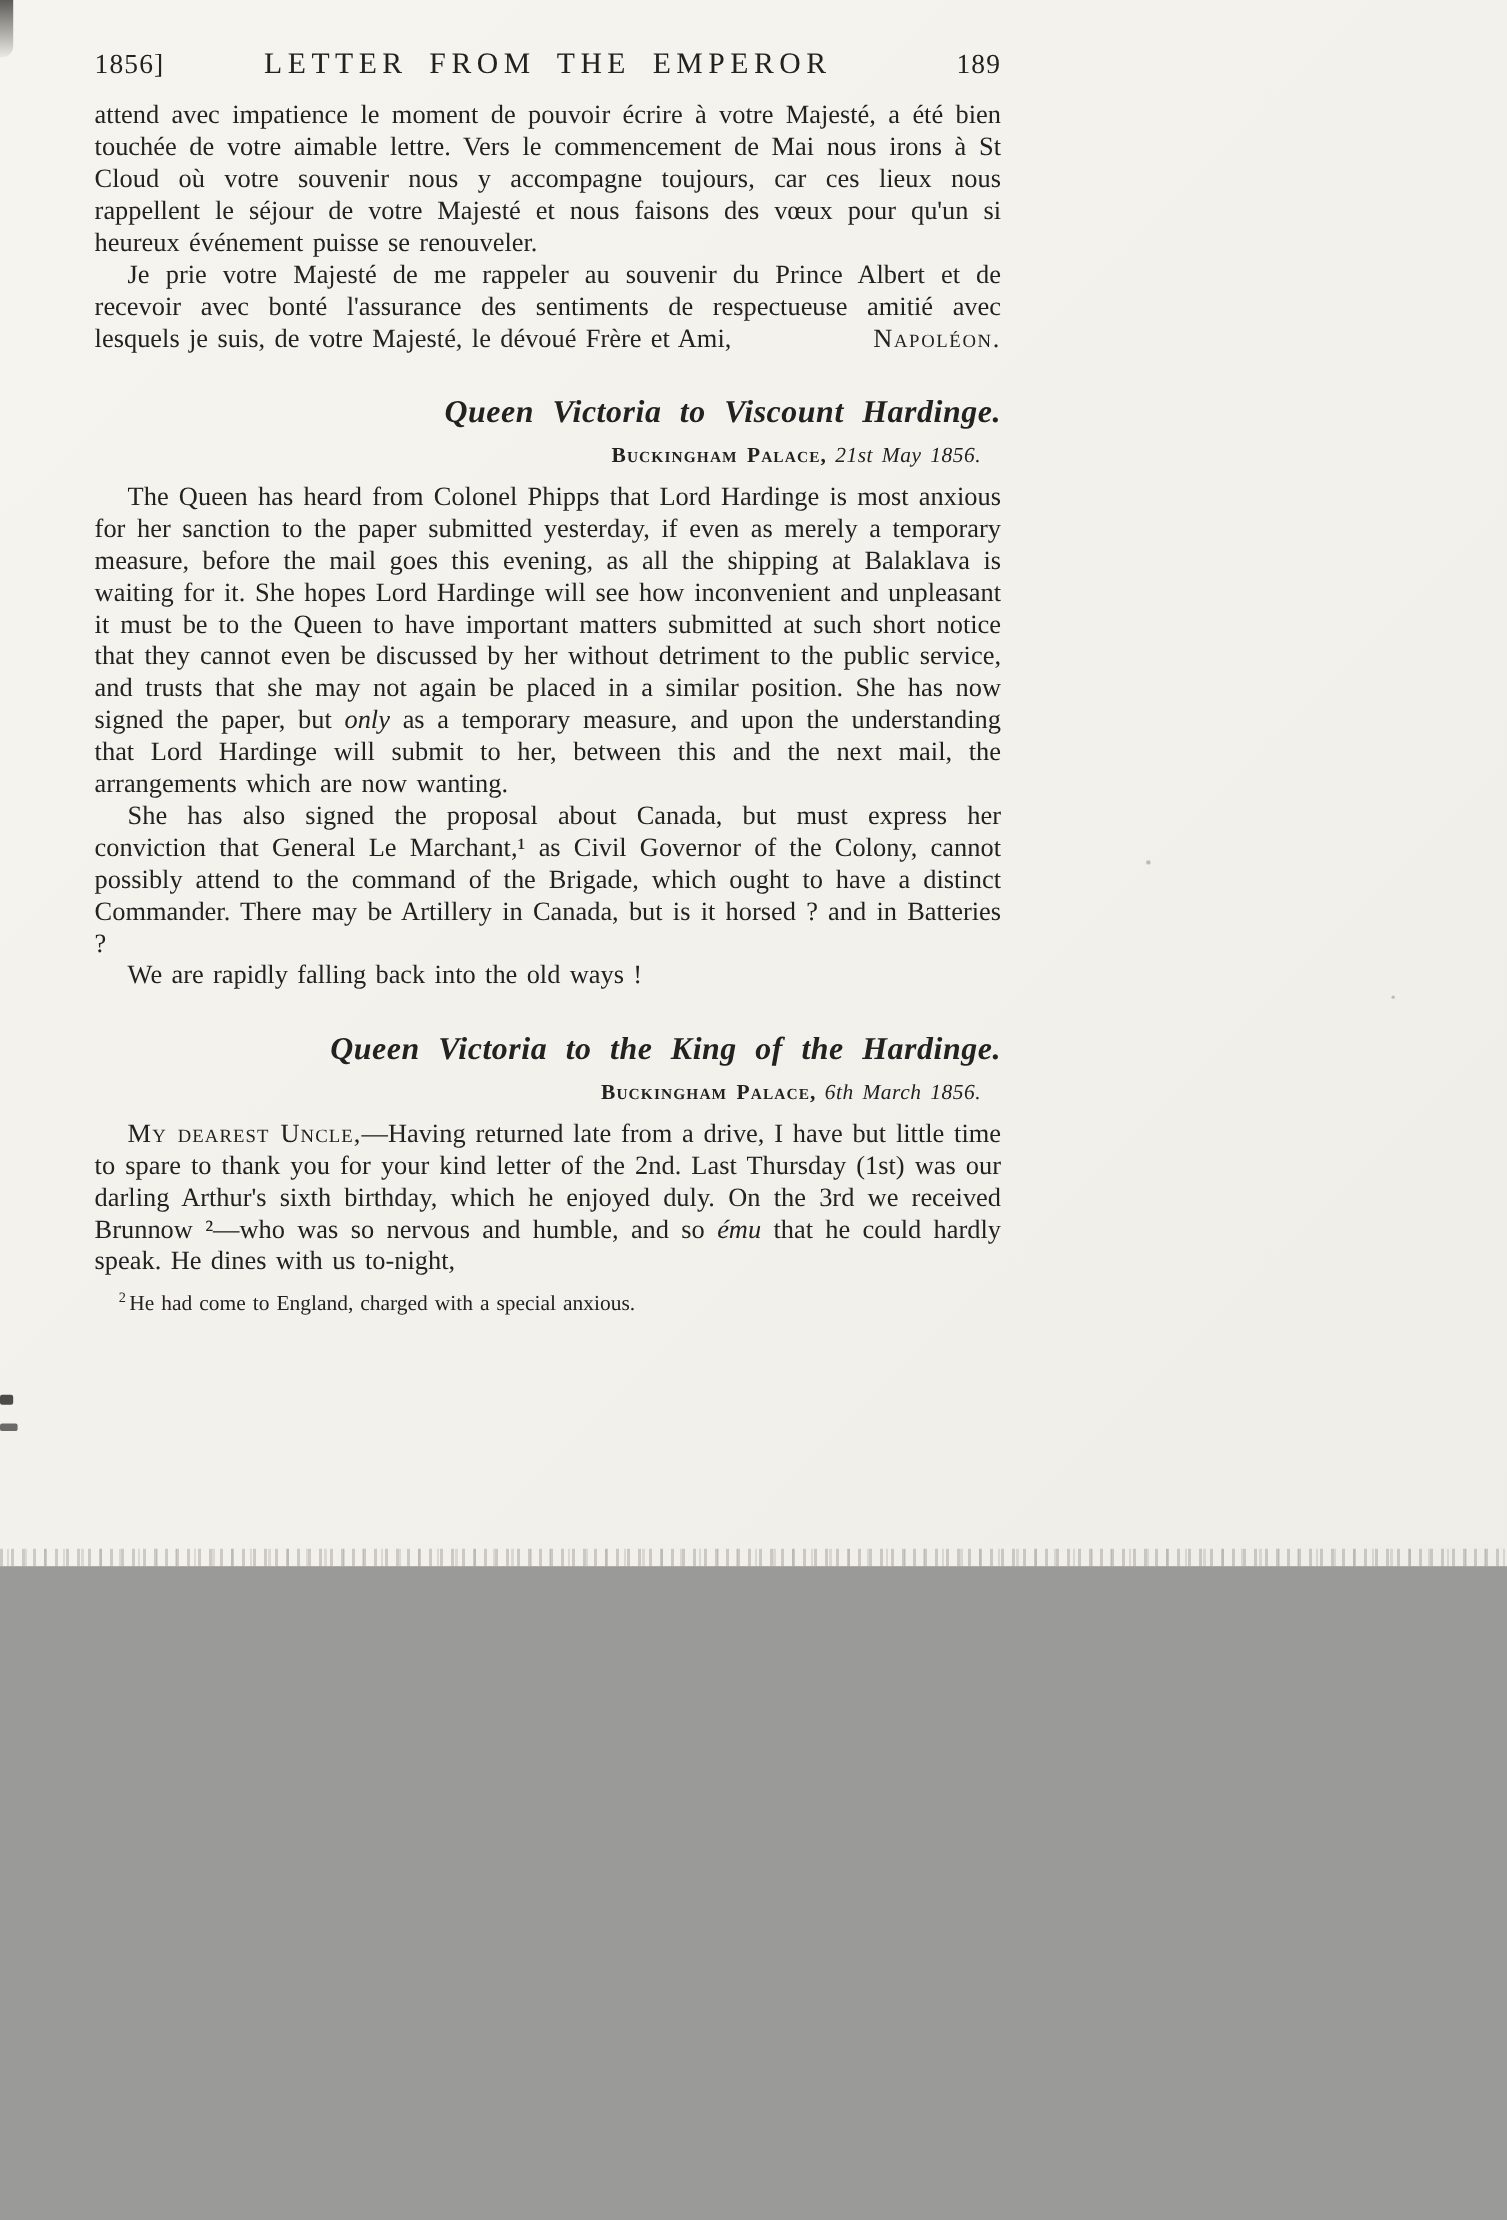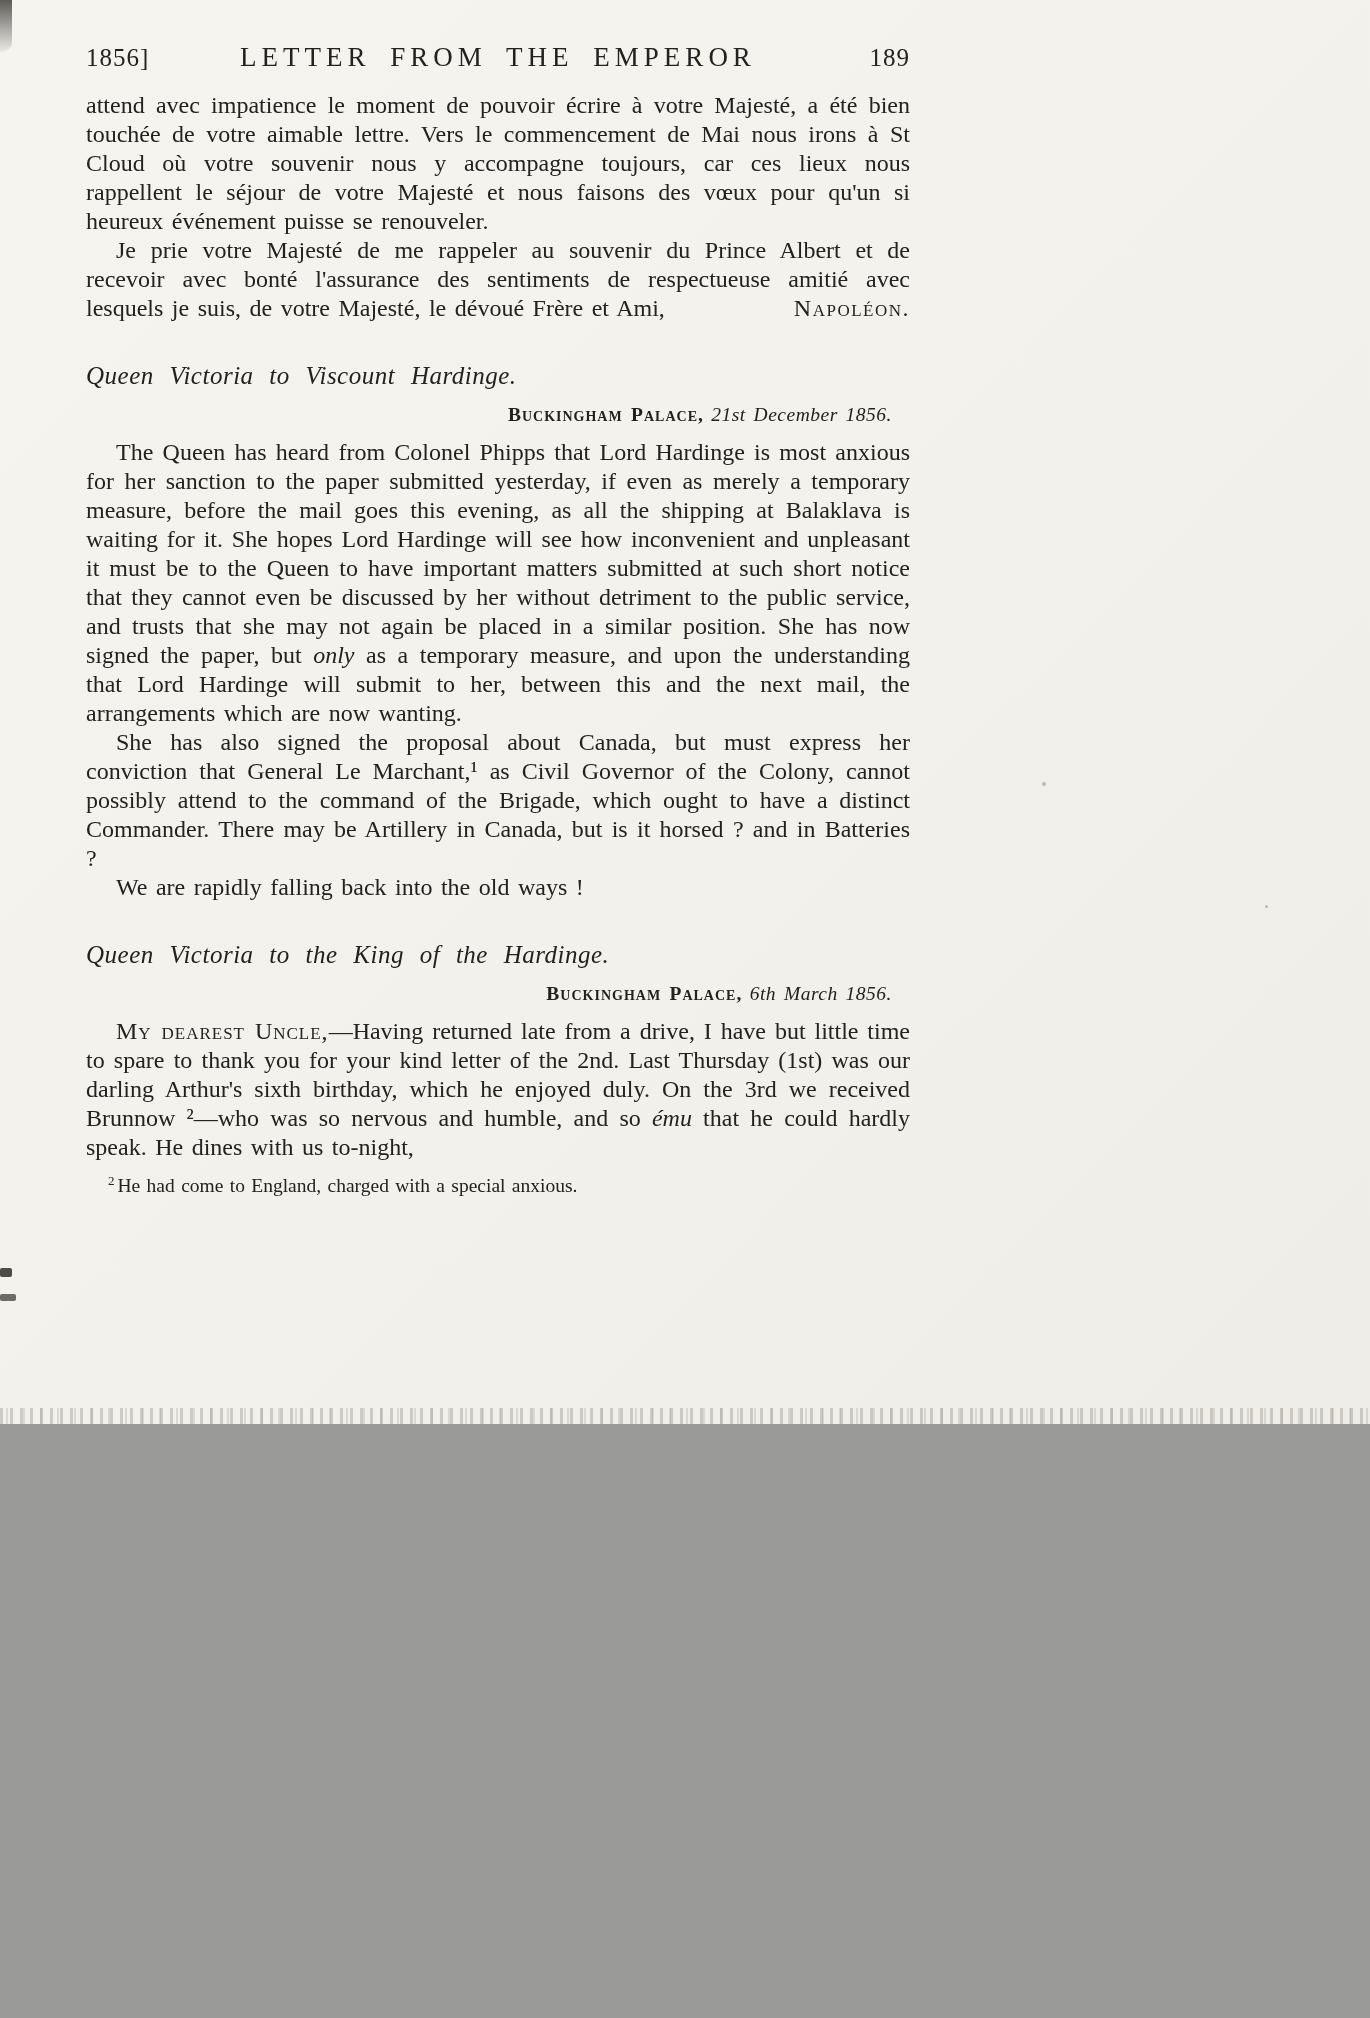--- a/index.html
+++ b/index.html
@@ -44,24 +44,24 @@
   p.para { margin: 0; }
   p.indent { text-indent: 30px; }
   .signature {
     float: right;
     font-variant: small-caps;
     letter-spacing: 1.5px;
     font-style: normal;
   }
   .letter-heading {
     margin: 38px 0 10px 0;
-    text-align: left;
+    text-align: right;
     font-style: italic;
-    font-weight: normal;
-    font-size: 25px;
+    font-weight: bold;
+    font-size: 29px;
     word-spacing: 9px;
     letter-spacing: 0.5px;
   }
   .dateline {
     text-align: right;
     font-size: 19.5px;
     margin: 0 18px 9px 0;
   }
   .smallcaps { font-variant: small-caps; letter-spacing: 1px; font-weight: bold; }
   .dateline .date { font-style: italic; letter-spacing: 0.5px; }
@@ -131,21 +131,21 @@
 
       <p class="para">attend avec impatience le moment de pouvoir écrire à votre Majesté, a été bien touchée de votre aimable lettre. Vers le commencement de Mai nous irons à St Cloud où votre souvenir nous y accompagne toujours, car ces lieux nous rappellent le séjour de votre Majesté et nous faisons des vœux pour qu'un si heureux événement puisse se renouveler.</p>
       <p class="para indent">
         <span>Je prie votre Majesté de me rappeler au souvenir du Prince Albert et de recevoir avec bonté l'assurance des sentiments de respectueuse amitié avec lesquels je suis, de votre Majesté, le dévoué Frère et Ami,</span>
         <span class="signature">Napoléon.</span>
       </p>
 
       <h3 class="letter-heading">Queen Victoria to Viscount Hardinge.</h3>
       <div class="dateline">
         <span class="smallcaps">Buckingham Palace,</span>
-        <span class="date">21st December 1856.</span>
+        <span class="date">21st May 1856.</span>
       </div>
       <p class="para indent"><span>The Queen has heard from Colonel Phipps that Lord Hardinge is most anxious for her sanction to the paper submitted yesterday, if even as merely a temporary measure, before the mail goes this evening, as all the shipping at Balaklava is waiting for it. She hopes Lord Hardinge will see how inconvenient and unpleasant it must be to the Queen to have important matters submitted at such short notice that they cannot even be discussed by her without detriment to the public service, and trusts that she may not again be placed in a similar position. She has now signed the paper, but </span><em class="word-italic">only</em><span> as a temporary measure, and upon the understanding that Lord Hardinge will submit to her, between this and the next mail, the arrangements which are now wanting.</span></p>
       <p class="para indent">She has also signed the proposal about Canada, but must express her conviction that General Le Marchant,¹ as Civil Governor of the Colony, cannot possibly attend to the command of the Brigade, which ought to have a distinct Commander. There may be Artillery in Canada, but is it horsed ? and in Batteries ?</p>
       <p class="para indent">We are rapidly falling back into the old ways !</p>
 
       <h3 class="letter-heading">Queen Victoria to the King of the Hardinge.</h3>
       <div class="dateline">
         <span class="smallcaps">Buckingham Palace,</span>
         <span class="date">6th March 1856.</span>
       </div>

